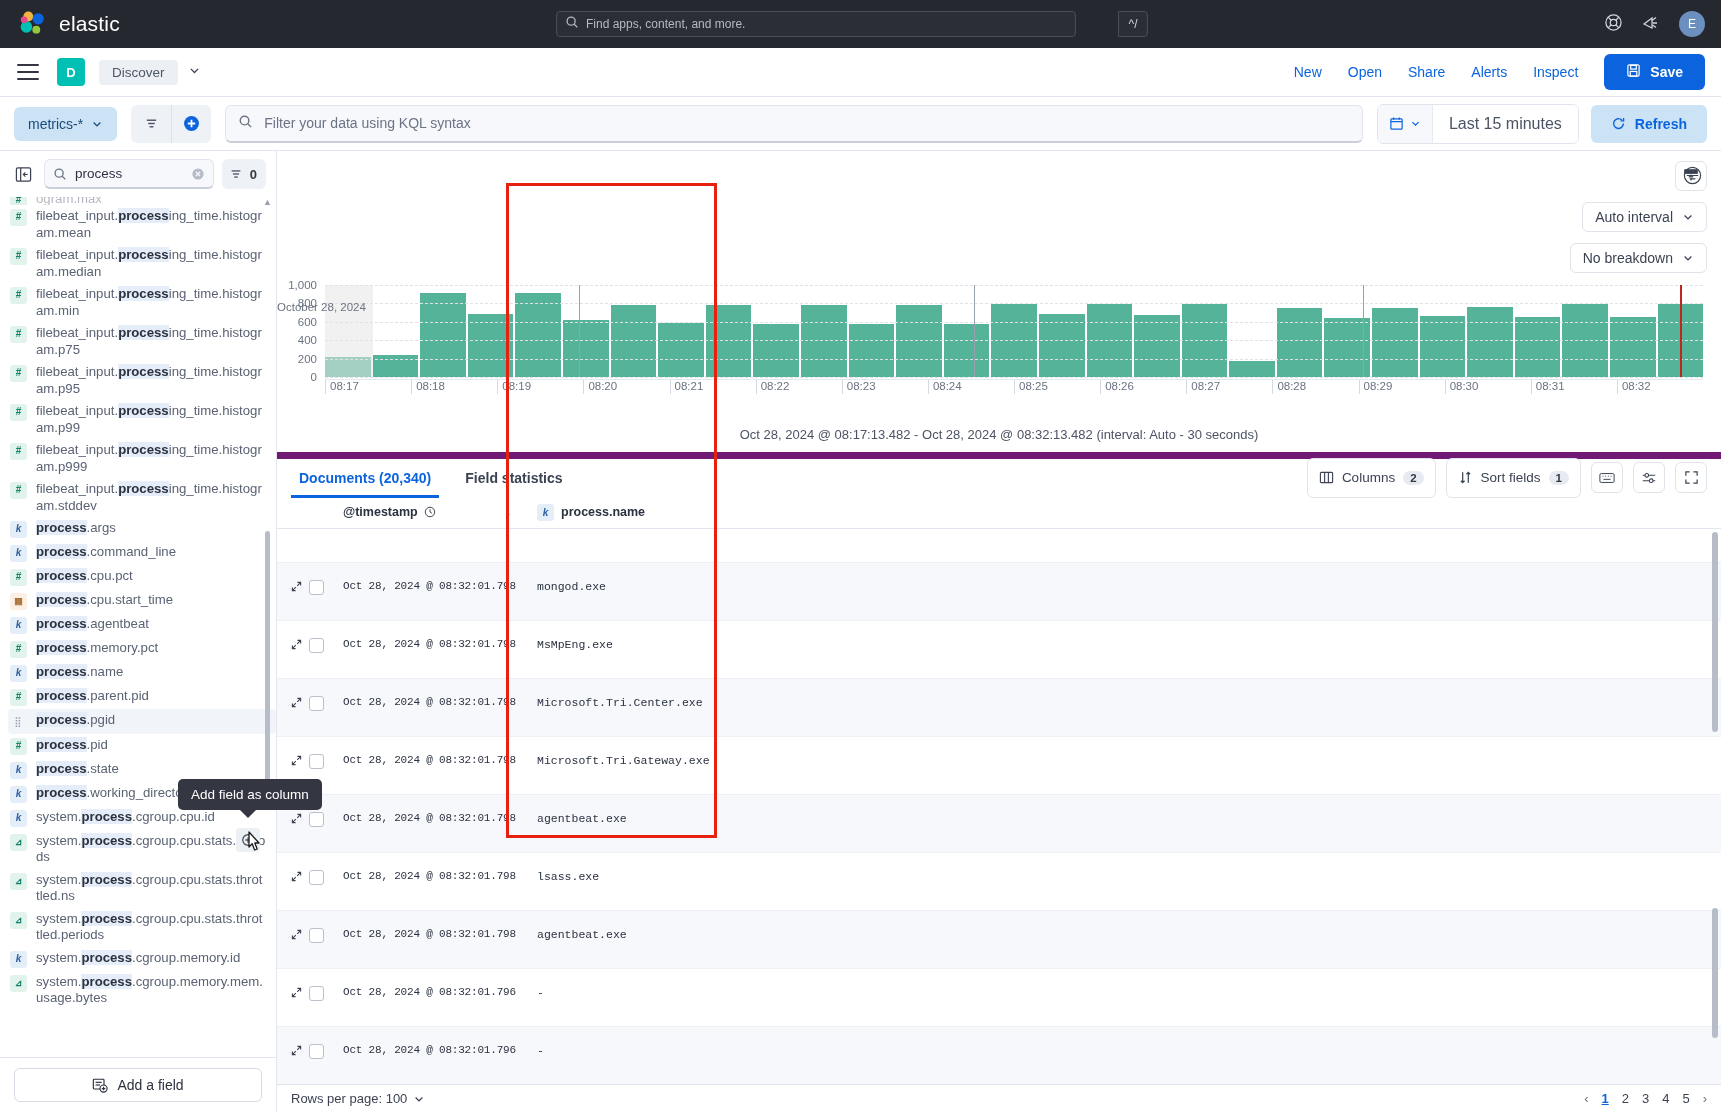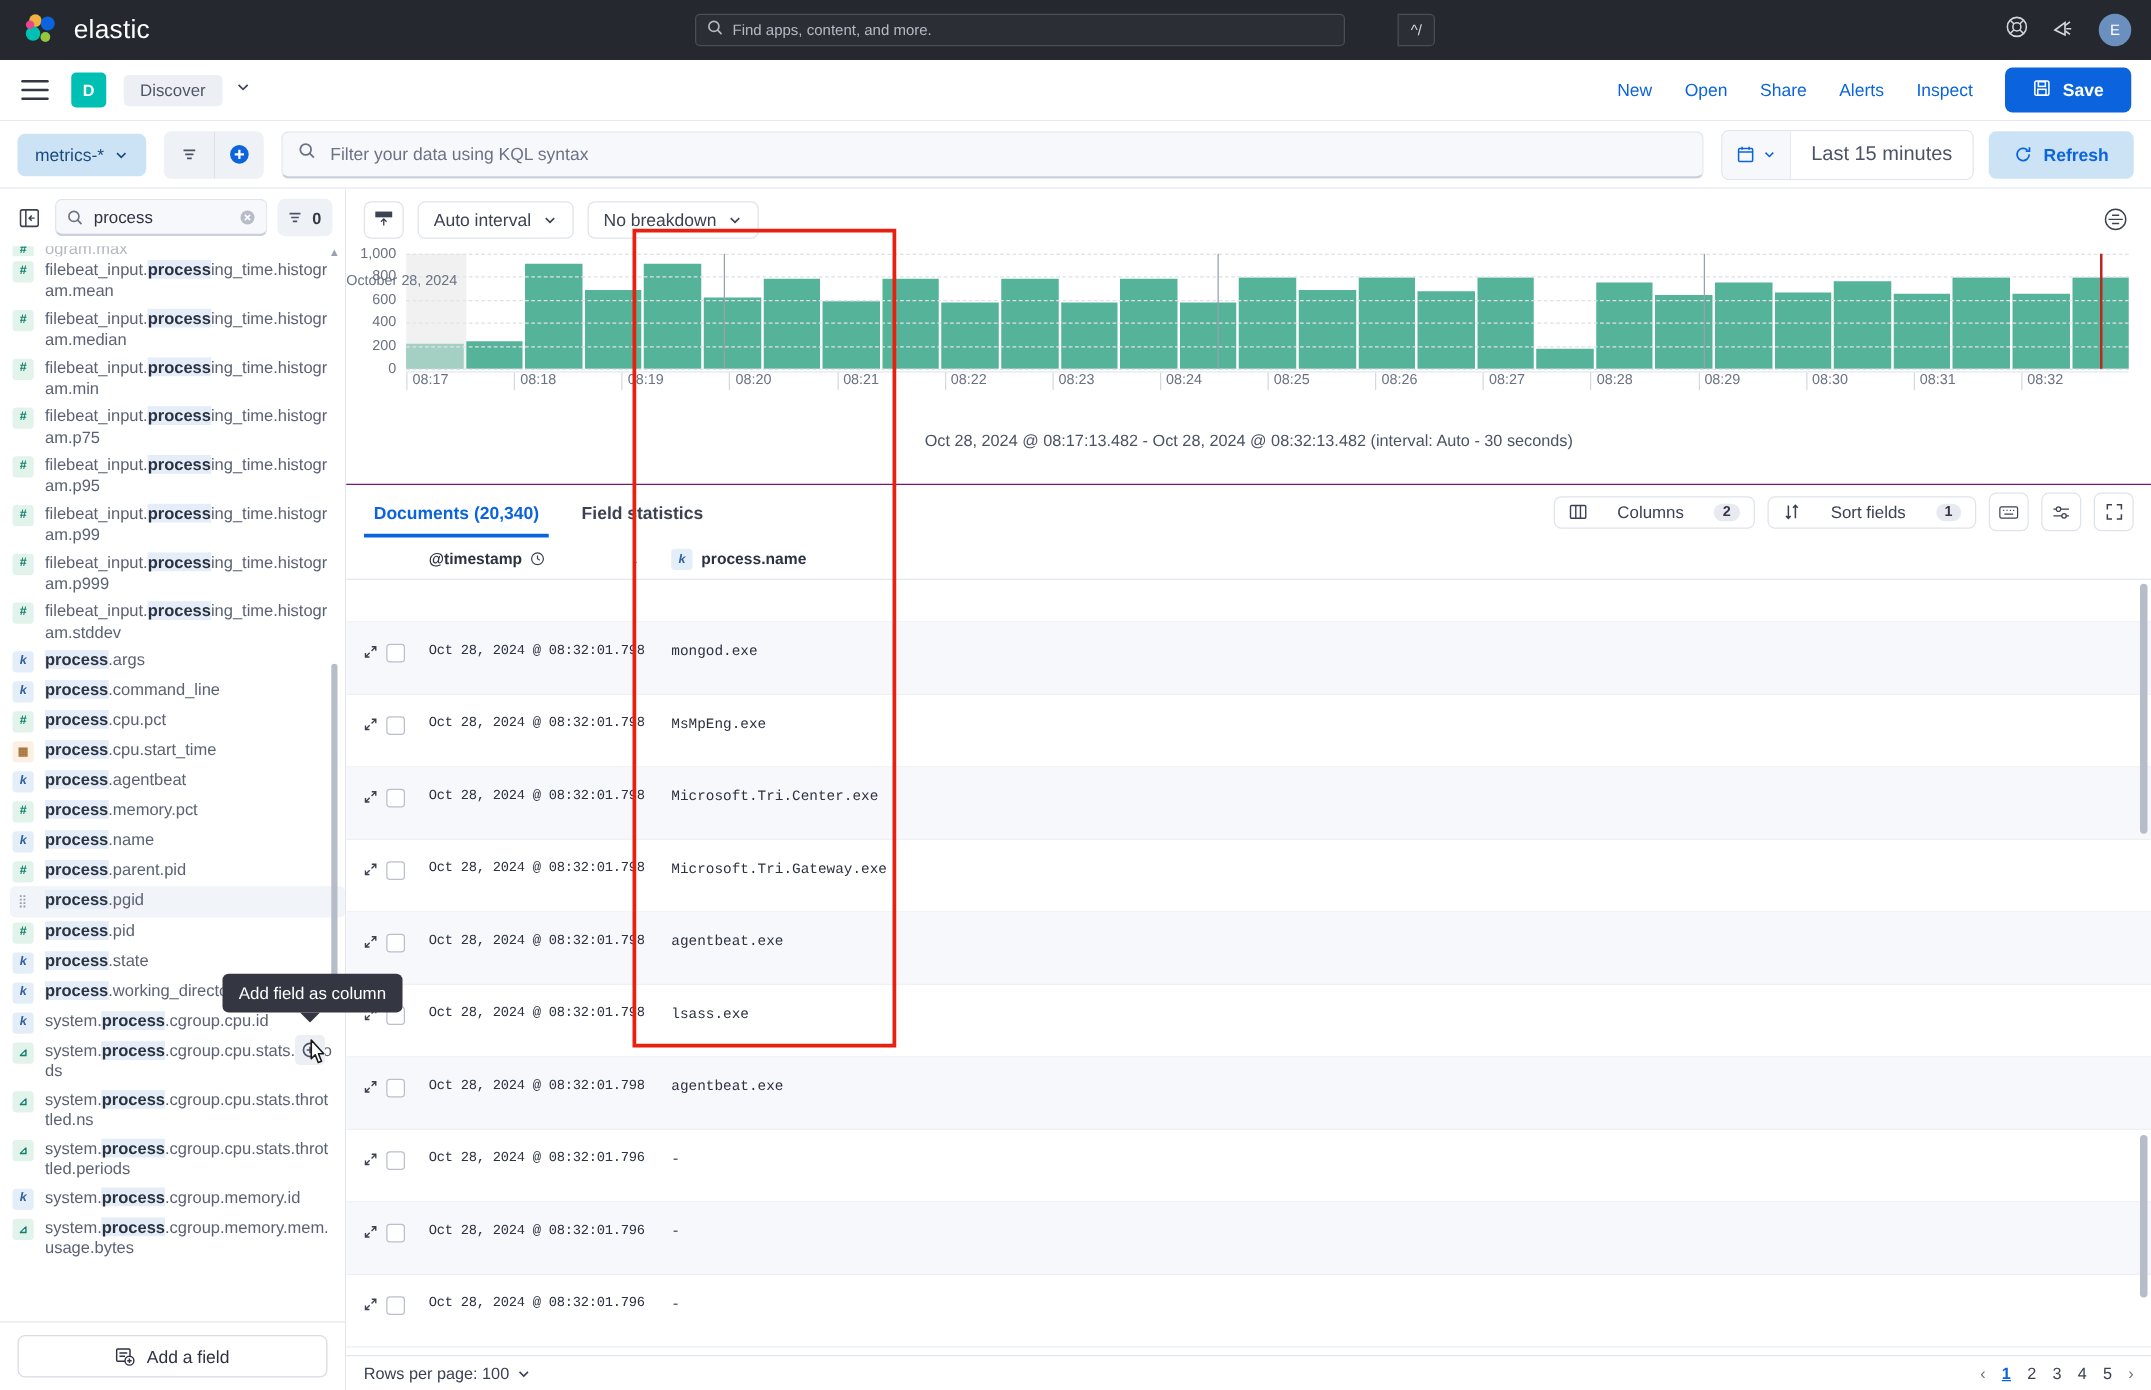--- a/index.html
+++ b/index.html
@@ -154,21 +154,21 @@
   }
   .hover-btn {
     position: absolute; left: 236px; top: 677px; width: 24px; height: 24px;
     border-radius: 4px; background: #eceff4; z-index: 45;
     display:flex; align-items:center; justify-content:center;
   }
   .cursor-hand { position: absolute; left: 243px; top: 678px; z-index: 60; }
 
   
   .content { flex: 1; position: relative; background: #fff; display: flex; flex-direction: column; }
-  .chart-toolbar { display: flex; align-items: flex-start; gap: 11px; padding: 10px 14px 6px 14px; }
+  .chart-toolbar { display: flex; align-items: flex-end; gap: 11px; padding: 10px 14px 6px 14px; flex-direction: column; }
   .icon-box {
     width: 32px; height: 30px; border: 1px solid #dfe3ea; border-radius: 6px;
     display: flex; align-items: center; justify-content: center; cursor: pointer;
   }
   .sel-box {
     height: 30px; border: 1px solid #dfe3ea; border-radius: 6px; padding: 0 12px;
     display: flex; align-items: center; gap: 9px; font-size: 14px; color: #3b4252; cursor: pointer;
   }
   .chart-right-icon { position: absolute; right: 18px; top: 14px; cursor: pointer; }
 
@@ -185,29 +185,29 @@
   .hover-band { position: absolute; left: 0; top: 0; bottom: 0; background: #e6e6e6; opacity: .55; }
   .vline { position: absolute; top: 0; bottom: 0; width: 1px; background: #98a0ad; }
   .vline.red { background: #BD271E; width: 2px; }
   .x-axis { position: relative; height: 14px; margin-top: 2px; border-top: 1px solid #e4e7ee; }
   .x-tick { position: absolute; font-size: 11.5px; color: #6a7282; padding-left: 4px; border-left: 1px solid #d5d9e1; height: 14px; }
   .x-date { position: absolute; left: 0; top: 16px; font-size: 11.5px; color: #6a7282; }
   .range-caption { text-align: center; font-size: 13px; color: #4b5364; margin-top: 24px; }
 
   
   .tabs-row {
-    border-top: 1px solid #701a75; margin-top: 27px; padding: 0 14px;
+    border-top: 7px solid #701a75; margin-top: 10px; padding: 0 14px;
     display: flex; align-items: center; position: relative; height: 44px;
   }
   .tab { font-size: 14px; font-weight: 700; padding: 13px 8px 12px 8px; margin-right: 18px; cursor: pointer; color: #3b4252; }
   .tab.active { color: #0B64DD; box-shadow: inset 0 -3px 0 #0B64DD; }
   .grid-tools { position: absolute; right: 14px; display: flex; align-items: center; gap: 10px; }
   .tool-btn {
-    border: 1px solid #dfe3ea; border-radius: 6px; height: 26px; padding: 0 11px;
-    display: flex; align-items: center; gap: 24px; font-size: 13.5px; color: #3b4252; cursor: pointer;
+    border: 1px solid #dfe3ea; border-radius: 6px; height: 40px; padding: 0 11px;
+    display: flex; align-items: center; gap: 8px; font-size: 13.5px; color: #3b4252; cursor: pointer;
   }
   .tool-count { background: #E7EAF1; border-radius: 9px; font-size: 11.5px; padding: 1px 7px; color: #343741; font-weight: 600; }
   .icon-only { border: 1px solid #dfe3ea; border-radius: 6px; width: 32px; height: 31px; display: flex; align-items: center; justify-content: center; cursor: pointer; }
 
   
   .grid-wrap { flex: 1; position: relative; overflow: hidden; }
   .grid-head {
     display: flex; align-items: center; height: 33px; border-bottom: 1px solid #e3e6ef;
     font-size: 12.5px; font-weight: 700; color: #2b3240; padding-left: 14px;
   }

